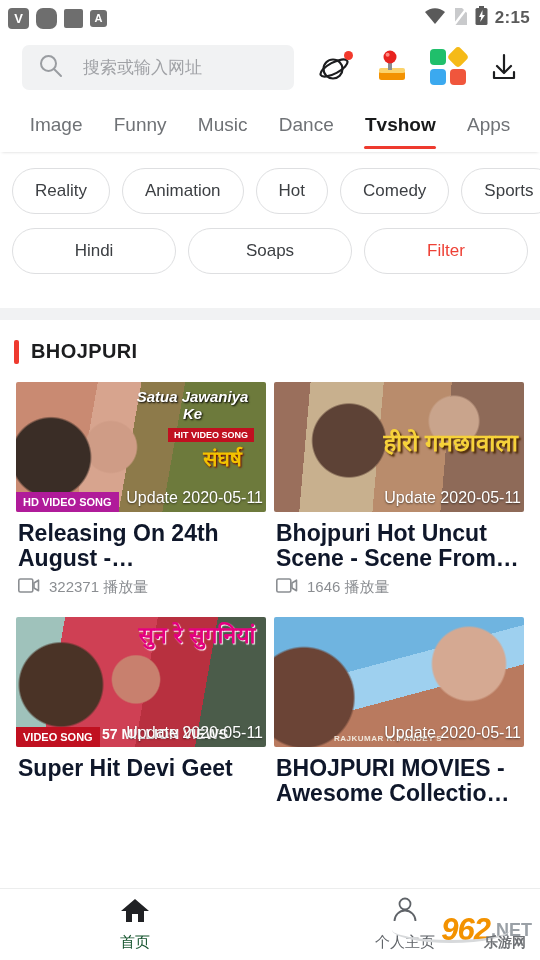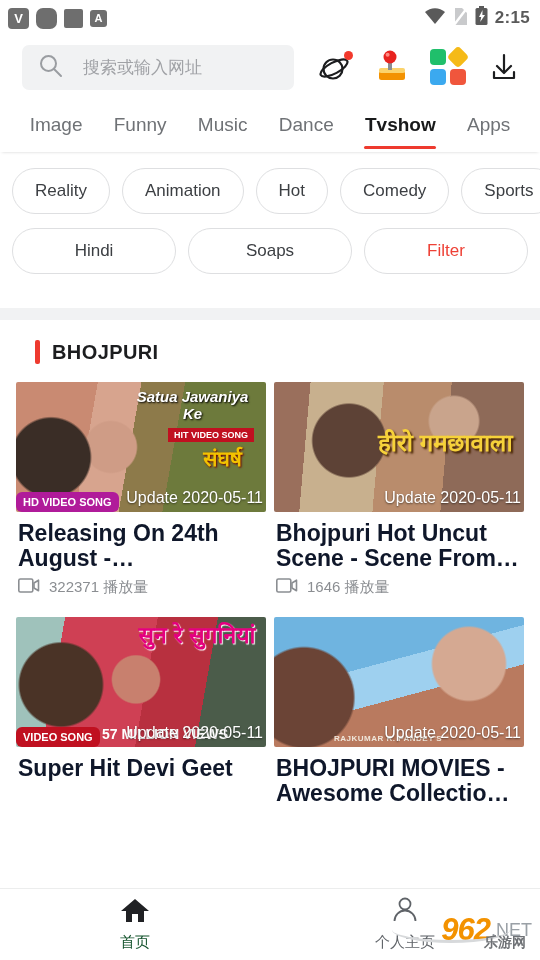--- a/index.html
+++ b/index.html
@@ -77,43 +77,43 @@
     display:flex; align-items:center; justify-content:center;
     font-size:17px; color:#3c3f43; padding:0 22px; background:#fff;
     white-space:nowrap;
   }
   .chip.wide{ flex:1; }
   .chip.filter{ color:#ee4136; }
   .band{ height:12px; background:#f1f2f3; }
 
   
   .section-title{
-    display:flex; align-items:center; gap:12px;
-    padding:20px 16px 18px 14px; background:#fff;margin-left:21px;
+    display:flex; align-items:flex-start; gap:12px;
+    padding:20px 16px 18px 14px; background:#fff;
   }
   .title-bar{ width:5px; height:24px; background:#ee3a2f; border-radius:2px; }
   .title-text{ font-size:20px; font-weight:bold; color:#1c1d1f; letter-spacing:0.4px; }
 
   
   .grid{ display:grid; grid-template-columns:1fr 1fr; gap:8px 8px;
          padding:0 16px; background:#fff; }
   .card{ display:block; }
   .thumb{
     position:relative; width:100%; height:130px; border-radius:2px;
     overflow:hidden; background:#6a5a4a;
   }
   .thumb .overlay-date{
     position:absolute; right:3px; bottom:5px;
     color:#fff; font-size:16px; text-shadow:0 1px 2px rgba(0,0,0,.55);
     white-space:nowrap;
   }
   .badge{
     position:absolute; left:0; bottom:0; padding:4px 7px;
     color:#fff; font-size:11px; font-weight:bold; line-height:12px;
-    background:#b01b9a; text-align:center;border-radius:6px;
+    background:#b01b9a; text-align:center;
   }
   .badge.vs{ background:#c01020; }
   .card-title{
     font-size:23px; line-height:25px; color:#0f172a;
     padding:9px 2px 0 2px;
     display:-webkit-box; -webkit-line-clamp:2; -webkit-box-orient:vertical;
     overflow:hidden;
     font-weight:bold;
   }
   .card-meta{ display:flex; align-items:center; gap:9px; padding:7px 2px 12px 2px; }
@@ -131,21 +131,21 @@
      color:#fff; font-size:9px; font-weight:bold; padding:2px 6px; }
   .art1 .hindi{ position:absolute; right:24px; top:62px; color:#f2c200;
      font-size:21px; font-weight:bold; text-shadow:1px 1px 2px #6b0000;}
 
   .art2{ background:
      radial-gradient(circle at 30% 45%, #5d4236 0 19%, transparent 20%),
      radial-gradient(circle at 72% 30%, #c9a48c 0 12%, transparent 13%),
      linear-gradient(95deg,#9a6f5c 0 14%,#c8b08e 14% 42%,#b98c6c 42% 68%,#8e6a58 68% 100%); }
   .art2 .hindi{ position:absolute; right:6px; top:48px; color:#f6d23a;
      font-size:24px; font-weight:bold; text-shadow:2px 2px 2px #4a2600; line-height:26px;
-     text-align:left; width:56%;margin-left:8px;}
+     text-align:right; width:56%;margin-left:8px;}
 
   .art3{ background:
      radial-gradient(circle at 18% 52%, #4a3326 0 19%, transparent 20%),
      radial-gradient(circle at 48% 48%, #c8806e 0 16%, transparent 17%),
      linear-gradient(100deg,#9fc2bb 0 18%,#cf4054 18% 52%,#b8303f 52% 74%,#4b5c4a 74% 100%); }
   .art3 .hindi{ position:absolute; right:4px; top:6px; color:#e4007f;
      font-size:23px; font-weight:bold; line-height:25px; width:52%; text-align:center;
      text-shadow:1px 1px 1px #fff; }
   .art3 .views{ position:absolute; right:38px; bottom:6px; color:#fff; font-size:14px;
      font-weight:bold; text-align:center; line-height:13px;}
@@ -167,21 +167,21 @@
             justify-content:center; gap:6px; }
   .navlabel{ font-size:15px; color:#14532d; }
   .navlabel.dim{ color:#5f6368; }
   .watermark{
     position:absolute; right:8px; bottom:6px; width:150px; height:48px;
     display:flex; align-items:center; justify-content:flex-end;
     pointer-events:none;
   }
   .wm-962{ font-size:31px; font-weight:bold; font-style:italic; letter-spacing:-1px;
            color:#f39200; text-shadow:1px 1px 0 #fff; }
-  .wm-net{ font-size:18px; font-weight:normal; color:#9aa0a6; margin-left:1px; }
+  .wm-net{ font-size:18px; font-weight:bold; color:#9aa0a6; margin-left:1px; }
   .wm-cn{ position:absolute; right:6px; bottom:2px; font-size:14px; font-weight:bold;
           color:#6f7276; }
   .wm-arc{ position:absolute; right:22px; bottom:11px; width:118px; height:16px;
      border-bottom:3px solid #d7d9db; border-radius:0 0 60% 60%/0 0 100% 100%; }
 </style>
 </head>
 <body>
 
 <div class="statusbar">
   <div class="sb-left">

